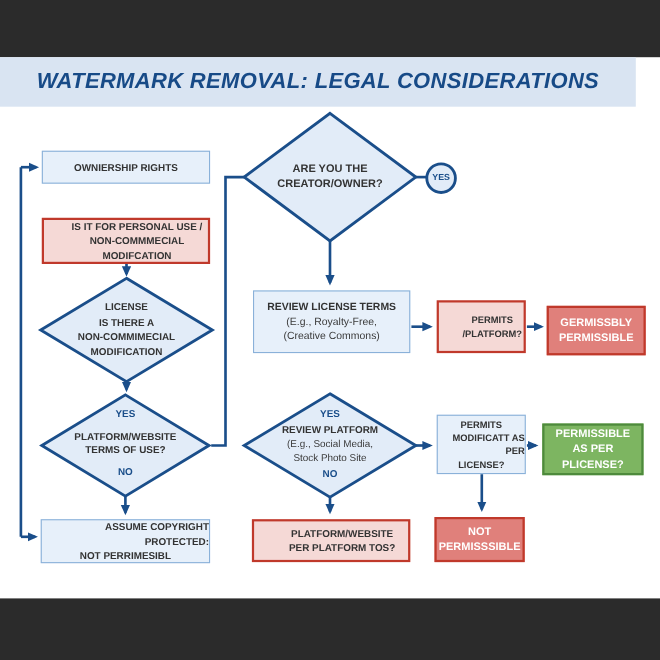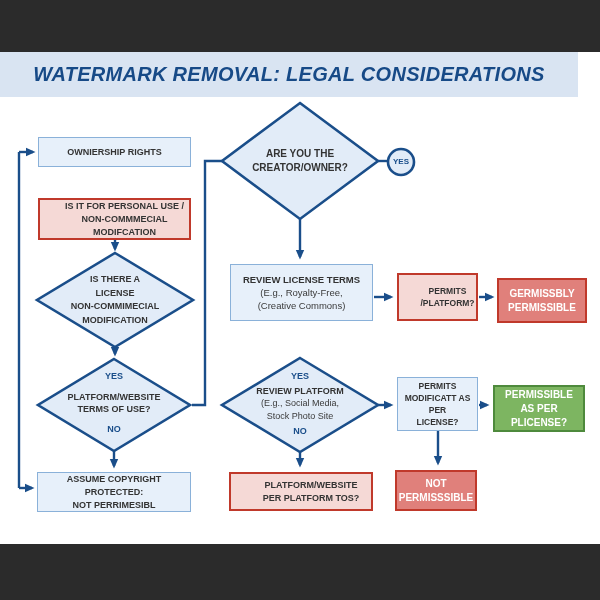--- a/index.html
+++ b/index.html
@@ -7,21 +7,21 @@
           font-family:"Liberation Sans",sans-serif;}
   .bar{position:absolute;left:0;width:600px;background:var(--bar,#2b2b2b);}
   #bar-top{top:0;height:52px;}
   #bar-bottom{top:544px;height:56px;}
   #title-band{position:absolute;left:0;top:52px;width:578px;height:45px;
               background:var(--band,#d9e4f2);display:flex;align-items:center;justify-content:center;}
   #title-band .t{color:var(--title,#174a87);font-size:20px;font-weight:800;letter-spacing:.3px;white-space:nowrap;font-style:italic;}
   svg.overlay{position:absolute;left:0;top:0;width:600px;height:600px;}
   .box{position:absolute;display:flex;flex-direction:column;align-items:center;justify-content:center;
        text-align:center;font-weight:bold;color:var(--ink,#333);font-size:9px;line-height:13px;box-sizing:border-box;}
-  .box-blue{background:var(--box-blue-fill,#e7f0fa);border:1.5px solid var(--box-blue-border,#8ab1d9);}
+  .box-blue{background:var(--box-blue-fill,#e7f0fa);border:1.5px solid var(--box-blue-border,#8ab1d9);text-align:right;}
   .box-pink{background:var(--pink-fill,#f5d9d6);border:2px solid var(--red-border,#c0392b);padding-left:20px;}
   .box-salmon{background:var(--salmon-fill,#e0807b);border:2px solid var(--red-border,#c0392b);color:#fff;font-size:10px;line-height:14px;}
   .box-green{background:var(--green-fill,#7db561);border:2px solid var(--green-border,#4e8a3c);color:#fff;font-size:10px;line-height:14px;}
   .dtext{position:absolute;text-align:center;font-weight:bold;color:var(--ink,#333);font-size:9px;line-height:13px;}
   .yn{color:var(--navy,#1a4e8a);font-weight:bold;}
   .norm{font-weight:normal;color:#3a3a3a;}
   .badge-label{position:absolute;left:387px;top:155px;width:28px;text-align:center;
                font-size:8px;font-weight:bold;color:var(--navy,#1a4e8a);line-height:13px;}
 </style>
 </head>
@@ -113,22 +113,22 @@
     <div>PERMISSIBLE</div>
     <div>AS PER PLICENSE?</div>
   </div>
 
   <div class="box box-salmon" style="left:395px;top:470px;width:82px;height:41px;">
     <div>NOT</div>
     <div>PERMISSSIBLE</div>
   </div>
 
   <div class="dtext" style="left:37px;top:273px;width:156px;line-height:13.5px;">
+    <div>LICENSE</div>
     <div>IS THERE A</div>
-    <div>LICENSE</div>
     <div>NON-COMMIMECIAL</div>
     <div>MODIFICATION</div>
   </div>
 
   <div class="dtext" style="left:36px;top:370px;width:156px;line-height:12.5px;">
     <div class="yn" style="margin-bottom:8px;">YES</div>
     <div>PLATFORM/WEBSITE</div>
     <div>TERMS OF USE?</div>
     <div class="yn" style="margin-top:7px;">NO</div>
   </div>

